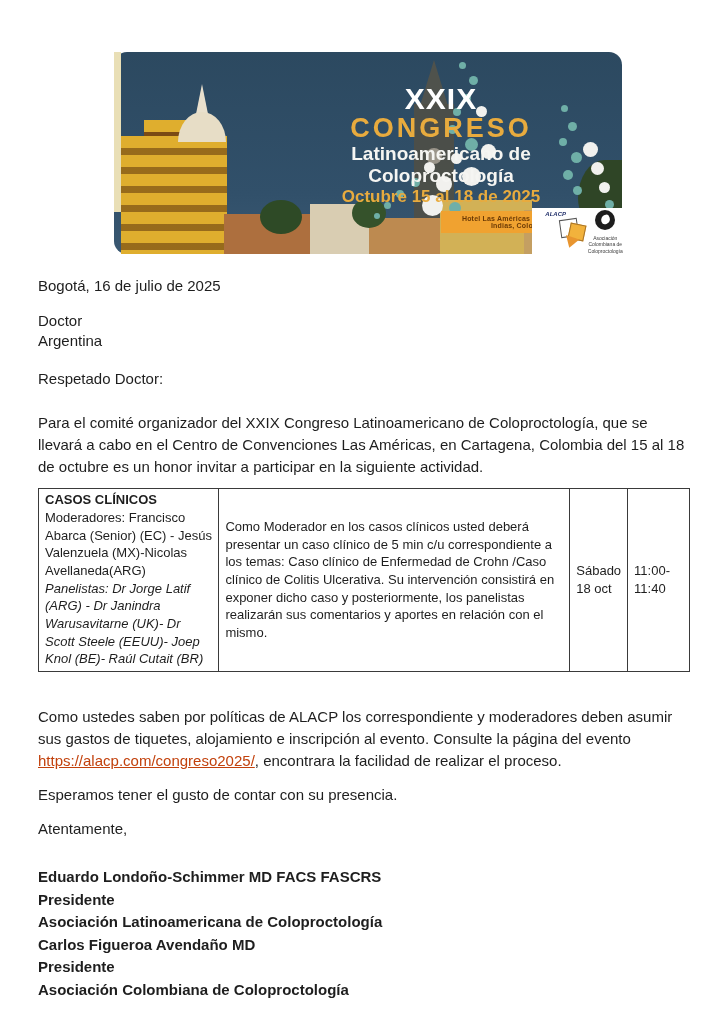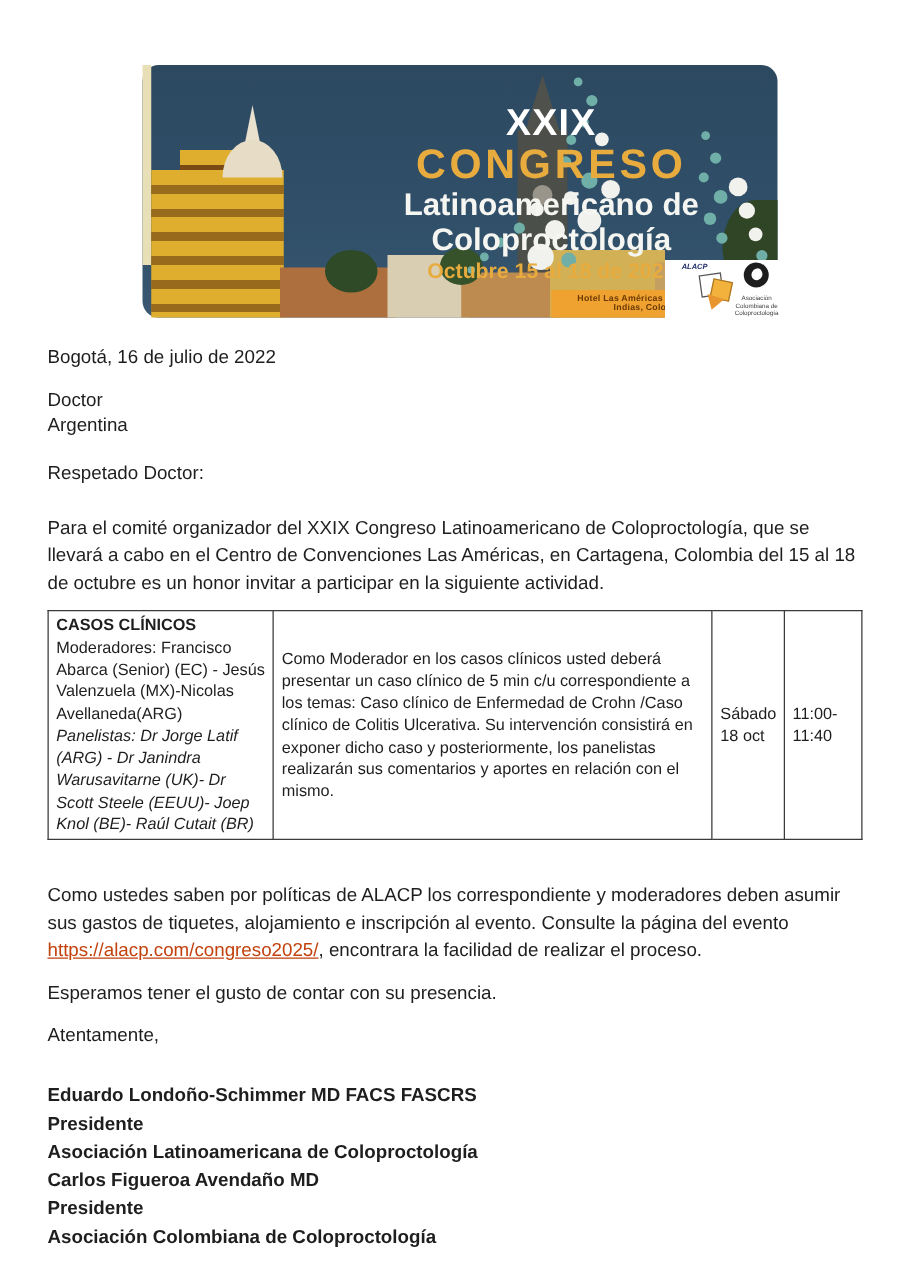--- a/index.html
+++ b/index.html
@@ -38,22 +38,22 @@
   .roof4 { left:326px; bottom:0; width:92px; height:54px; background:#d2b156; }
   .roof5 { left:410px; bottom:0; width:98px; height:44px; background:#c49f62; }
   .palm1 { left:146px; bottom:20px; width:42px; height:34px; background:#2e4a26; border-radius:50%; }
   .palm2 { left:238px; bottom:26px; width:34px; height:30px; background:#35522b; border-radius:50%; }
   .tree-r { right:0; bottom:30px; width:44px; height:64px; background:#2f4526; border-radius:60% 0 0 40%; }
 
   
   .banner-text { left:168px; top:32px; width:318px; text-align:center; z-index:5; }
   .banner-text > div { position:static; }
   .t-xxix { font-size:30px; font-weight:800; color:#ffffff; letter-spacing:1px; line-height:1.0; }
-  .t-congreso { font-size:33px; font-weight:700; color:#e8ab3e; letter-spacing:3px; line-height:1.05; }
-  .t-sub { font-size:25px; font-weight:600; color:#f5f5f2; line-height:1.15; margin-top:1px; }
+  .t-congreso { font-size:27px; font-weight:700; color:#e8ab3e; letter-spacing:3px; line-height:1.05; }
+  .t-sub { font-size:19px; font-weight:600; color:#f5f5f2; line-height:1.15; margin-top:1px; }
   .t-dates { font-size:17px; font-weight:700; color:#e8ab3e; line-height:1.2; }
   .t-venue { display:inline-block; margin-top:4px; background:#f0a230; color:#6b3a05;
     font-size:7px; font-weight:700; padding:4px 10px; letter-spacing:.2px; }
 
   
   .dots { inset:0; z-index:4; pointer-events:none; }
   .dots i { position:absolute; border-radius:50%; display:block; }
 
   
   .logobox { right:-14px; bottom:-2px; width:104px; height:48px; background:#ffffff; z-index:6;
@@ -172,21 +172,21 @@
         </span>
       </div>
       <div class="acc">
         <span class="acc-circle"></span>
         <span class="acc-caption">Asociación Colombiana de Coloproctología</span>
       </div>
     </div>
   </div>
 
   <div class="content">
-    <p class="date-line">Bogotá, 16 de julio de 2022</p>
+    <p class="date-line">Bogotá, 16 de julio de 2025</p>
 
     <div class="recipient">
       <p>Doctor</p>
       <p>Argentina</p>
     </div>
 
     <p class="greeting">Respetado Doctor:</p>
 
     <p class="para">Para el comité organizador del XXIX Congreso Latinoamericano de Coloproctología, que se llevará a cabo en el Centro de Convenciones Las Américas, en Cartagena, Colombia del 15 al 18 de octubre es un honor invitar a participar en la siguiente actividad.</p>
 

